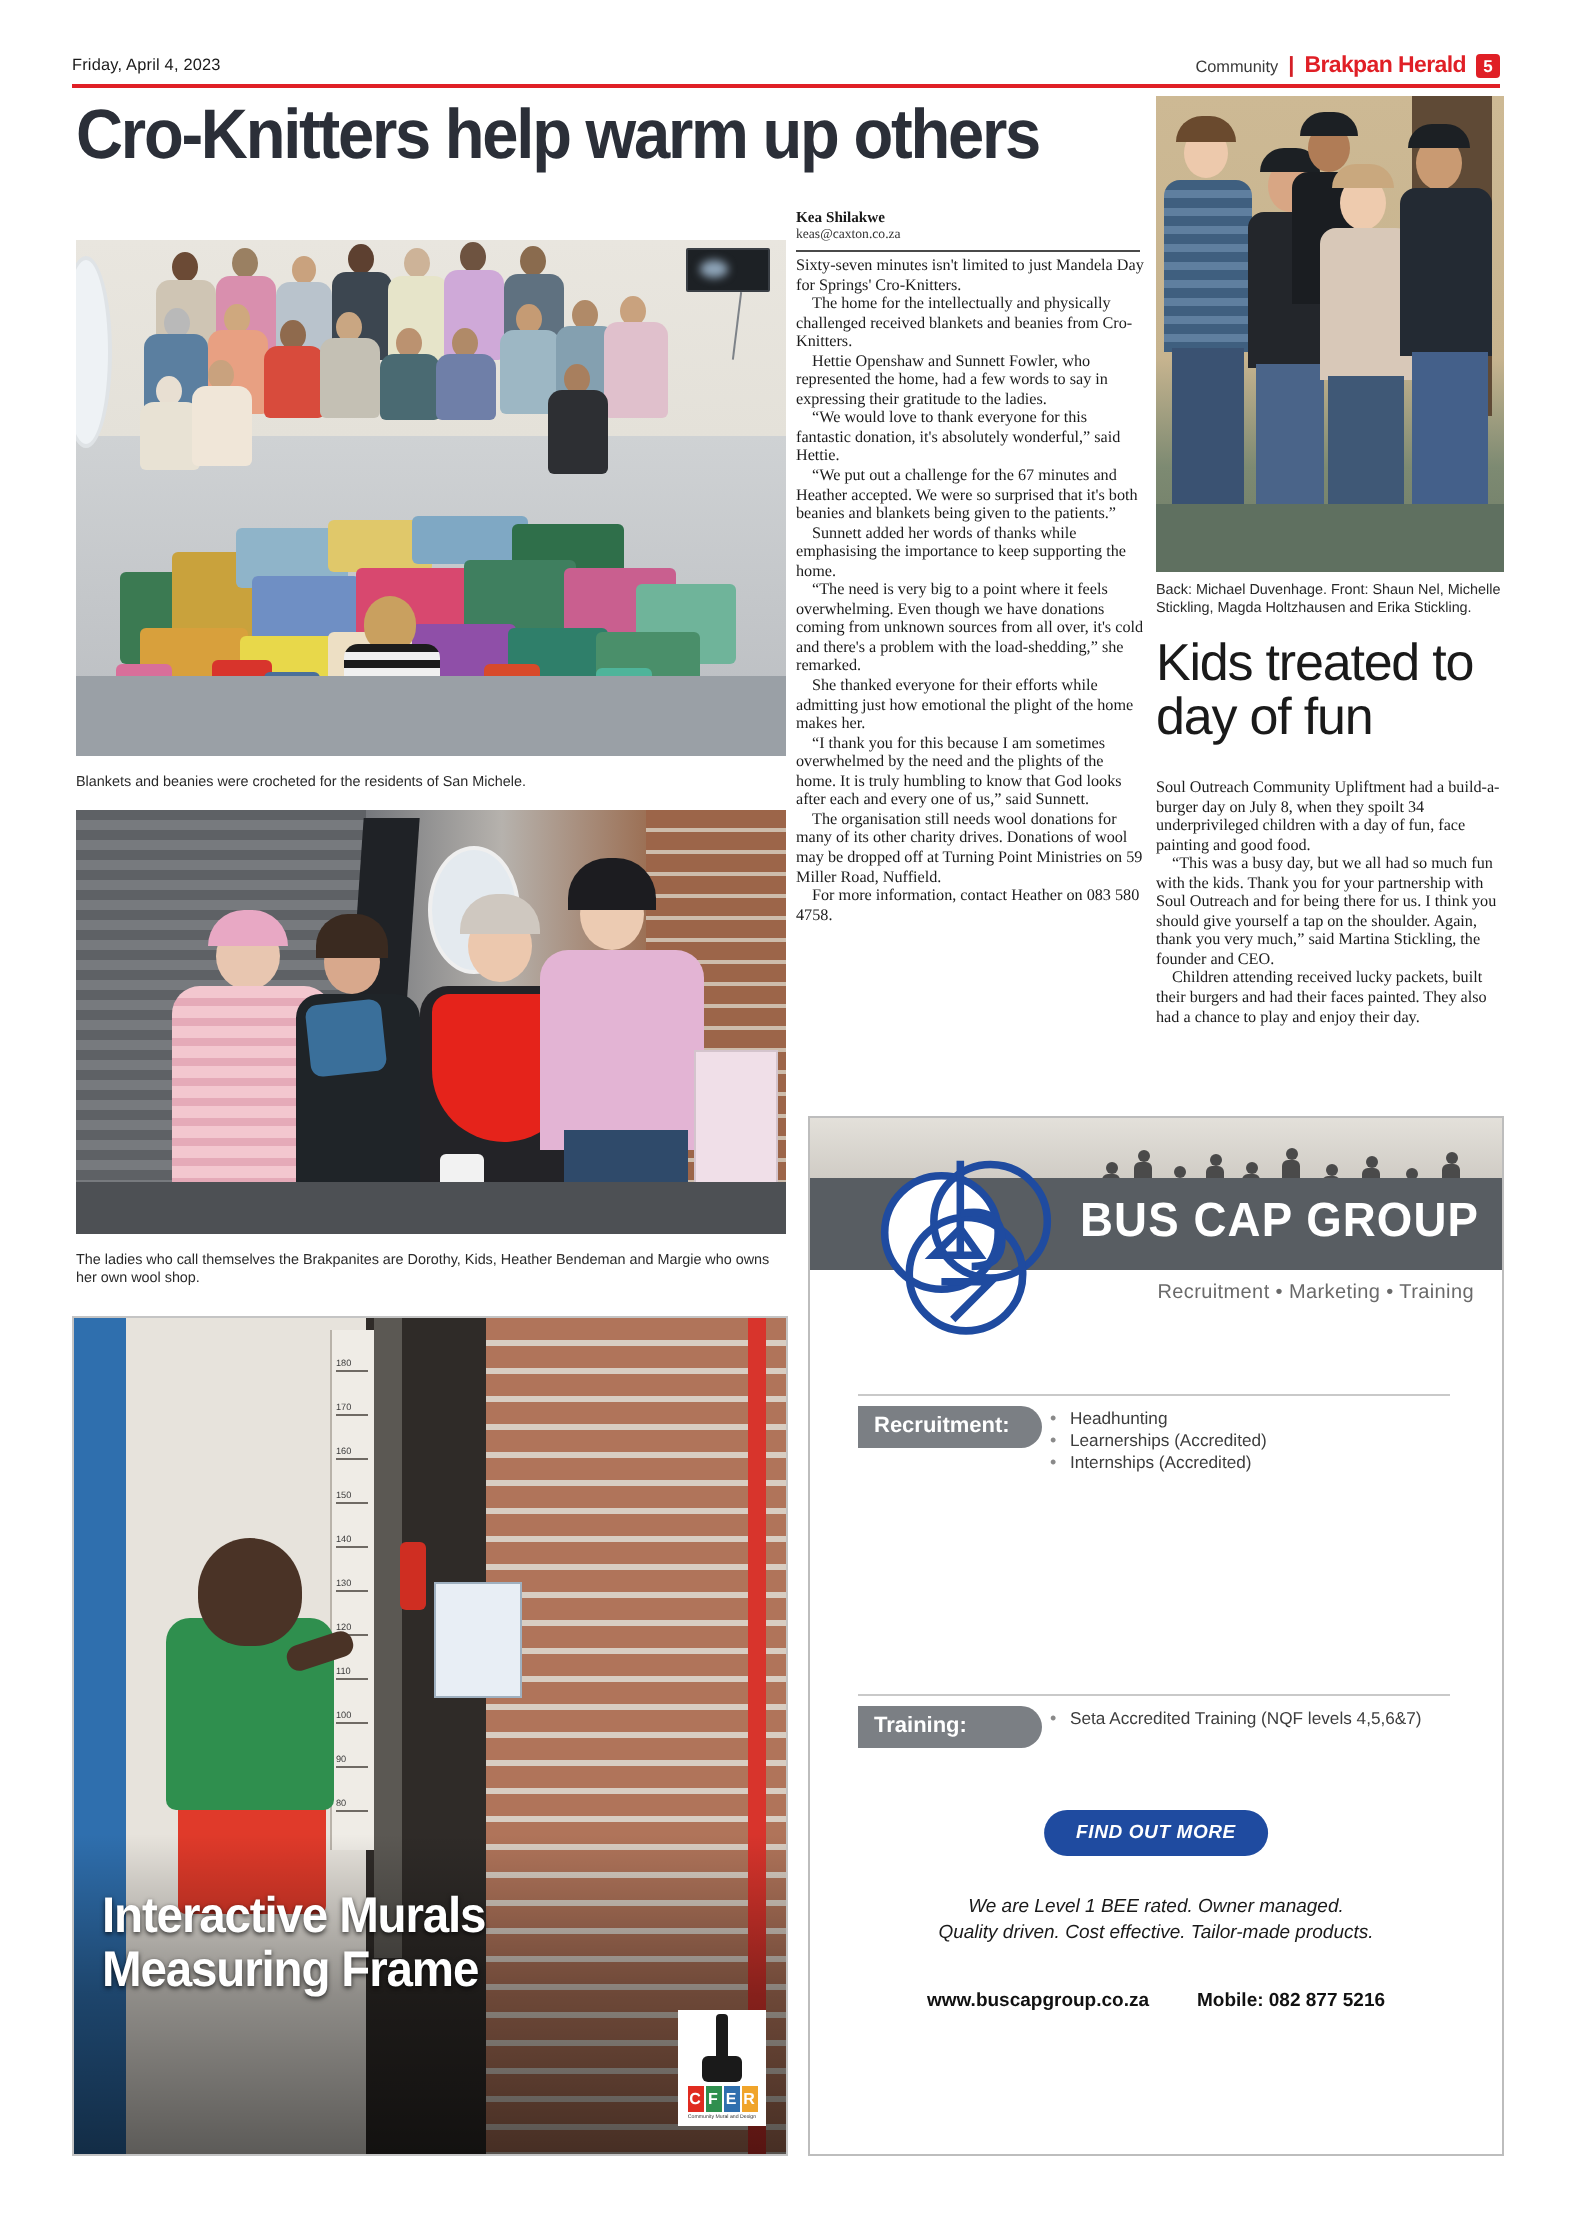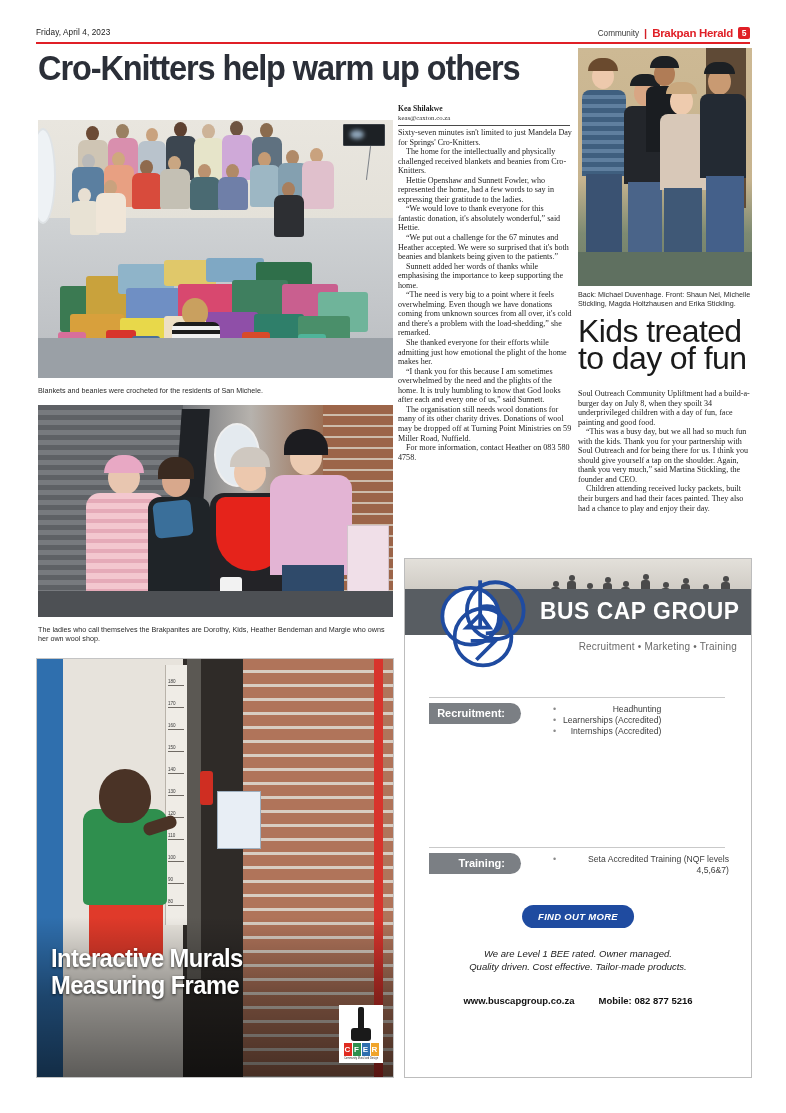--- a/index.html
+++ b/index.html
@@ -154,21 +154,21 @@
   }
   .bodytext p { margin: 0; }
   .bodytext p + p { text-indent: 8px; }
   #col-body-1 { left: 398px; top: 128px; width: 174px; }
   #col-body-2 { left: 578px; top: 389px; width: 176px; }
 
   
   .kids-headline {
     position: absolute; left: 578px; top: 318px; width: 178px;
     font-family: "Liberation Sans", sans-serif;
-    font-size: 32px; line-height: 27px; color: #1a1a1a;
+    font-size: 26px; line-height: 27px; color: #1a1a1a;
     letter-spacing: -.6px; font-weight: 400;
   }
 
   
   #ad-murals {
     position: absolute; left: 36px; top: 658px; width: 358px; height: 420px;
     border: 0.8px solid #c4c4c4; overflow: hidden; background:#2f2b28;
   }
   #ad-murals .wallbg {
     position:absolute; inset:0;
@@ -298,21 +298,21 @@
     font-family:"Liberation Sans",sans-serif;
     font-size:10px; color:#6a6a6a; letter-spacing:.2px;
   }
   .bc-logo {
     position:absolute; left:26px; top:10px; width:104px; height:104px;
   }
   .bc-logo svg { width:100%; height:100%; }
 
   .bc-section { position:absolute; left:24px; width:300px; }
   .bc-rule { height:1px; background:#c9c9c9; width:296px; margin-bottom:5px; }
-  .bc-row { display:flex; gap:32px;text-align:right; }
+  .bc-row { display:flex; gap:4px; }
   .bc-pill {
     background:#7b7f84; color:#fff;
     font-family:"Liberation Sans",sans-serif;
     font-size:11px; font-weight:bold;
     padding:3px 16px 4px 8px;
     border-radius:0 11px 11px 0;
     height:21px; line-height:14px;
     min-width:92px; white-space:nowrap;
   }
   .bc-list { list-style:none; padding-top:1px; }

